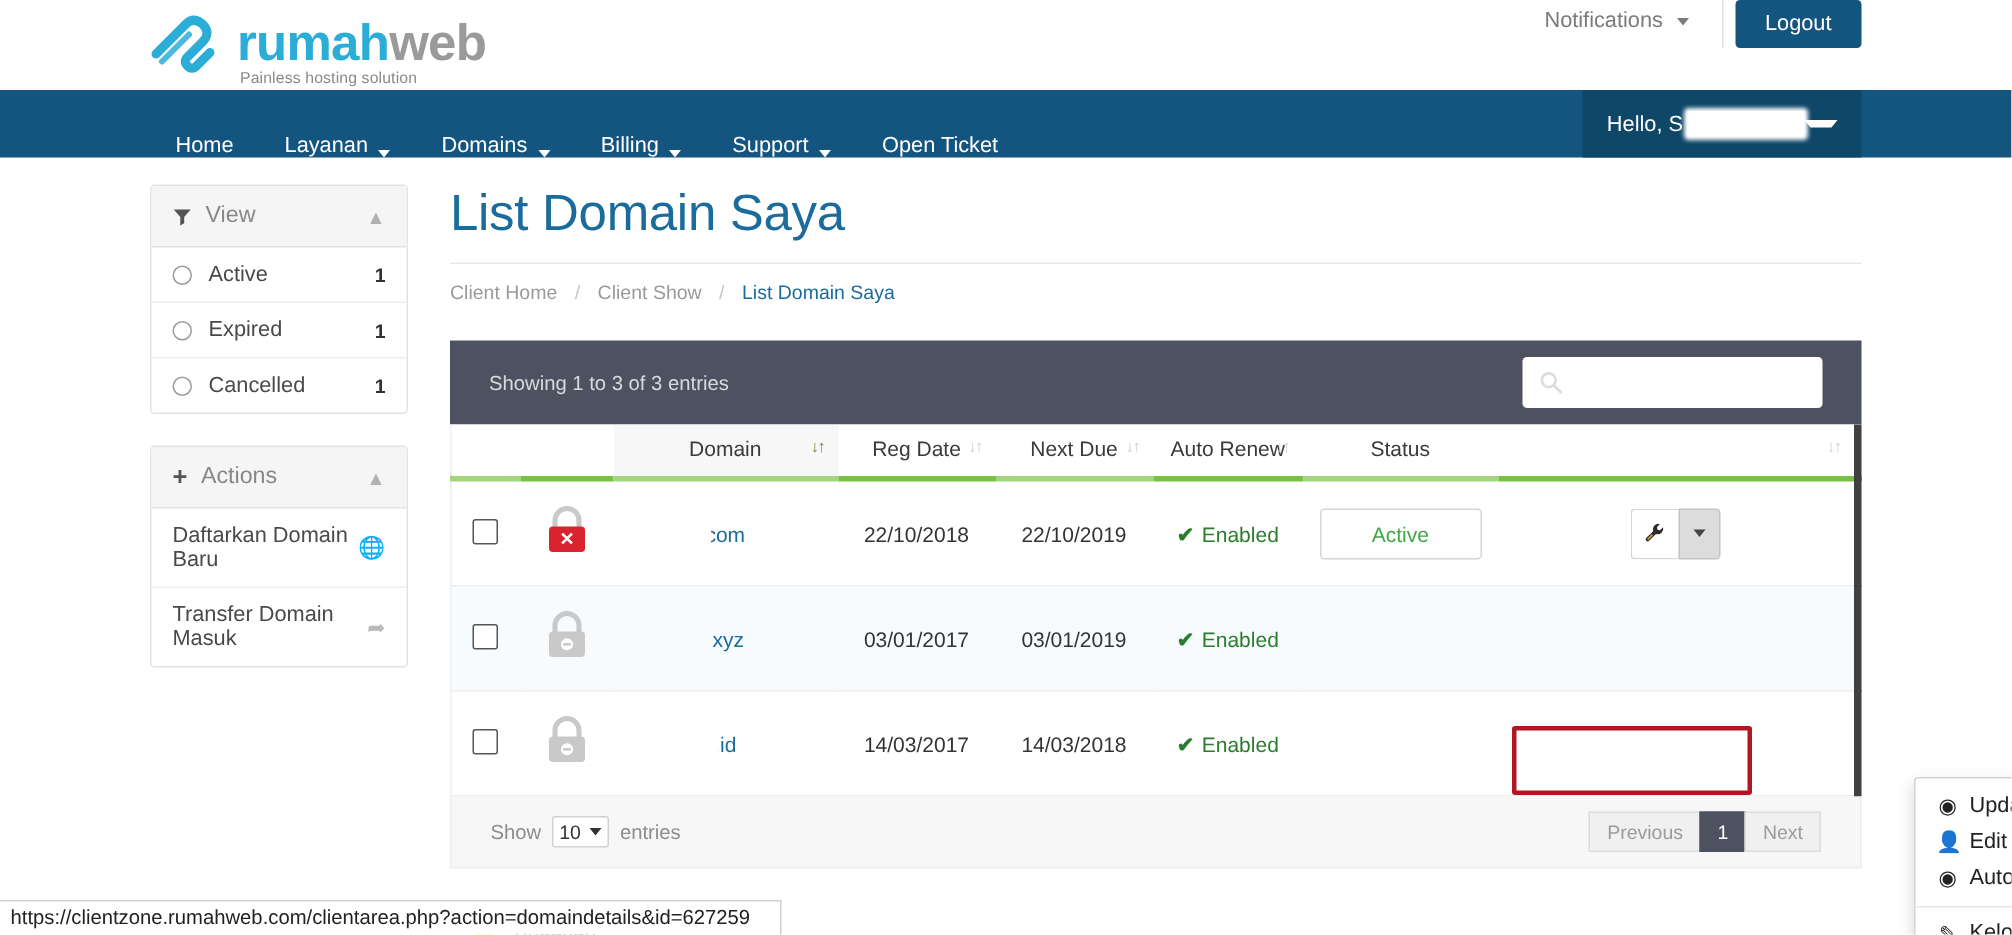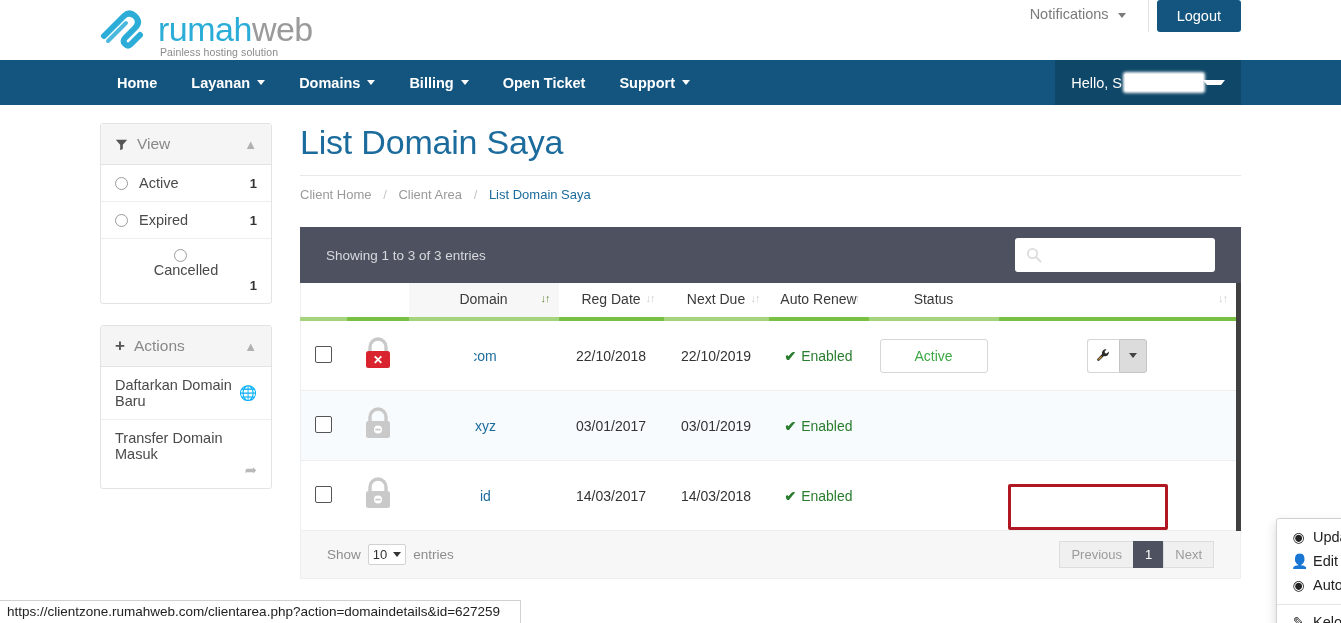--- a/index.html
+++ b/index.html
@@ -19,21 +19,21 @@
     position: relative;
   }
   .logo {
     position: absolute;
     left: 100px; top: 8px;
     display: flex;
     align-items: flex-start;
   }
   .logo-mark { width: 52px; height: 42px; margin-right: 6px; }
   .logo-text { line-height: 1; padding-top: 4px; }
-  .logo-word { font-size: 34px; font-weight: normal; letter-spacing: -0.5px; }
+  .logo-word { font-size: 34px; font-weight: bold; letter-spacing: -0.5px; }
   .logo-word .a { color: #2badd8; }
   .logo-word .b { color: #9a9a9a; }
   .logo-tag {
     font-size: 10.5px; color: #8a8a8a; margin-top: 1px; padding-left: 2px;
     letter-spacing: 0.1px;
   }
   .top-right {
     position: absolute; right: 0; top: 0; height: 60px;
     display: flex; align-items: flex-start; gap: 0;
   }
@@ -49,21 +49,21 @@
     cursor: pointer; margin-right: 100px; font-family: inherit;
   }
   
   .nav {
     height: 45px; background: #14557f; display: flex;
     align-items: stretch; position: relative;
   }
   .nav-inner { display: flex; margin-left: 100px; }
   .nav-item {
     color: #fff; font-size: 14.5px; padding: 0 17px;
-    display: flex; align-items: center; cursor: pointer; white-space: nowrap; font-weight: bold;
+    display: flex; align-items: flex-end; cursor: pointer; white-space: nowrap;
   }
   .nav-item .caret { margin-left: 7px; }
   .nav-user {
     position: absolute; right: 100px; top: 0; bottom: 0;
     background: #0f4768; color: #fff; font-size: 14.5px;
     display: flex; align-items: center; padding: 0 16px; cursor: pointer;
     min-width: 180px;
   }
   .nav-user .redact {
     display: inline-block; width: 78px; height: 17px;
@@ -90,21 +90,21 @@
   .panel-head .chev {
     color: #b0b0b0; font-size: 13px; line-height: 1;
   }
   .funnel { width: 13px; height: 13px; display: block; }
   .plus { font-size: 17px; color: #555; font-weight: bold; line-height: 0.8; }
   .panel-item {
     padding: 10px 14px; border-bottom: 1px solid #eee;
     display: flex; align-items: center; color: #4a4a4a; font-size: 14.5px;
     cursor: pointer;
   }
-  .panel-item:last-child { border-bottom: 0; flex-direction: column; }
+  .panel-item:last-child { border-bottom: 0; }
   .radio {
     width: 13px; height: 13px; border: 1.5px solid #9b9b9b;
     border-radius: 50%; margin-right: 11px; flex: 0 0 auto;
   }
   .panel-item .count { margin-left: auto; font-weight: bold; color: #333; font-size: 13px; }
   .panel-item .raicon { margin-left: auto; color: #b9b9b9; }
   
   .main { flex: 1; padding-right: 100px; padding-left: 28px; position: relative; }
   h1.page-title {
     font-size: 34px; font-weight: normal; color: #1b6c9c;
@@ -284,25 +284,25 @@
     </div>
     <div class="nav-item">
       <span>Domains</span>
       <span class="caret"></span>
     </div>
     <div class="nav-item">
       <span>Billing</span>
       <span class="caret"></span>
     </div>
     <div class="nav-item">
-      <span>Open Ticket</span>
-    </div>
-    <div class="nav-item">
       <span>Support</span>
       <span class="caret"></span>
+    </div>
+    <div class="nav-item">
+      <span>Open Ticket</span>
     </div>
   </div>
   <div class="nav-user">
     <span>Hello, S</span>
     <span class="redact"></span>
     <span class="caret"></span>
   </div>
 </div>
 
 <div class="page">
@@ -352,21 +352,21 @@
 
   </div>
 
   <div class="main">
 
     <h1 class="page-title">List Domain Saya</h1>
 
     <div class="crumb">
       <a>Client Home</a>
       <span class="sep">/</span>
-      <a>Client Area</a>
+      <a>Client Show</a>
       <span class="sep">/</span>
       <span class="active">List Domain Saya</span>
     </div>
 
     <div class="table-card">
 
       <div class="table-head-bar">
         <span class="entries-text">Showing 1 to 3 of 3 entries</span>
         <span class="search-wrap">
           <svg class="search-ico" viewBox="0 0 16 16">

